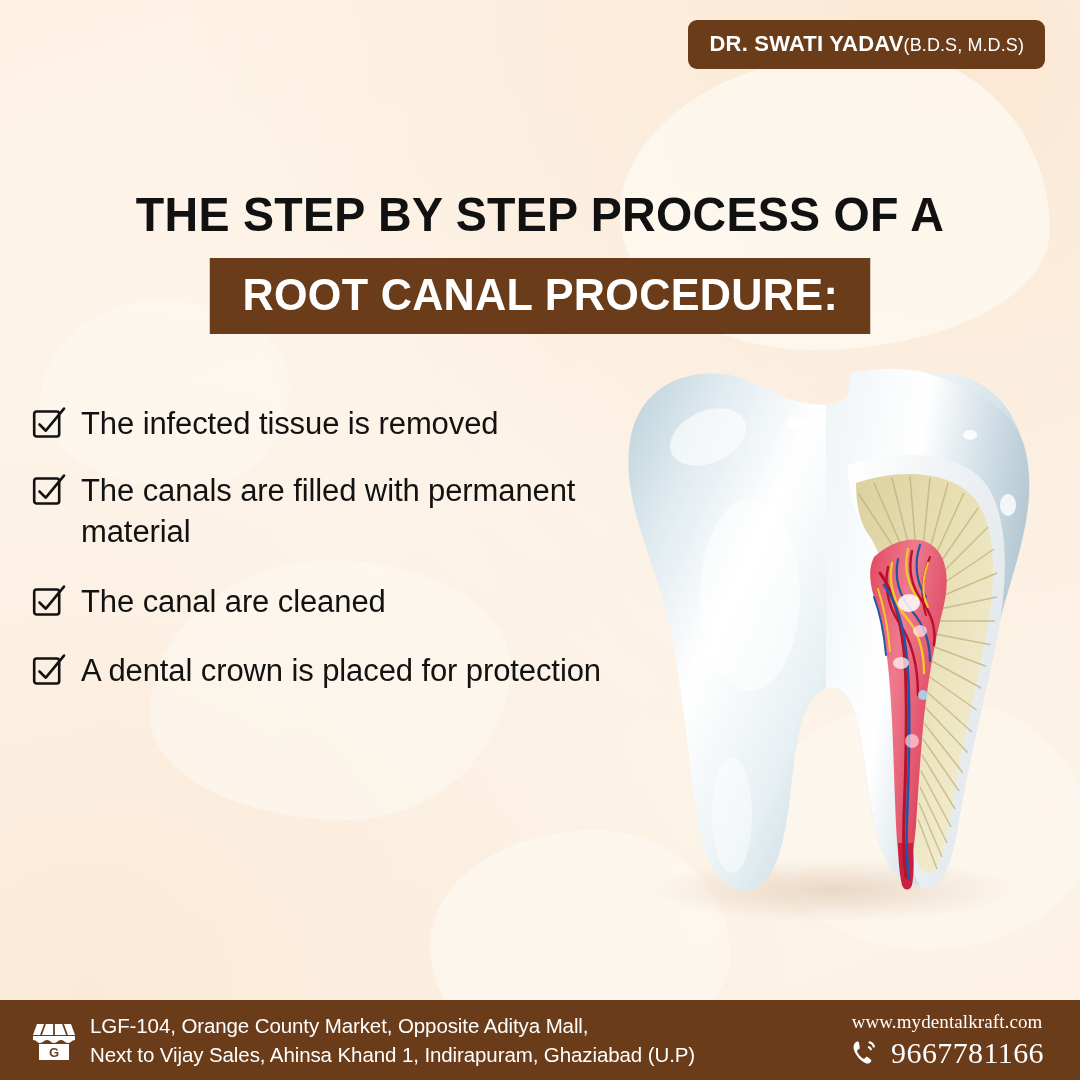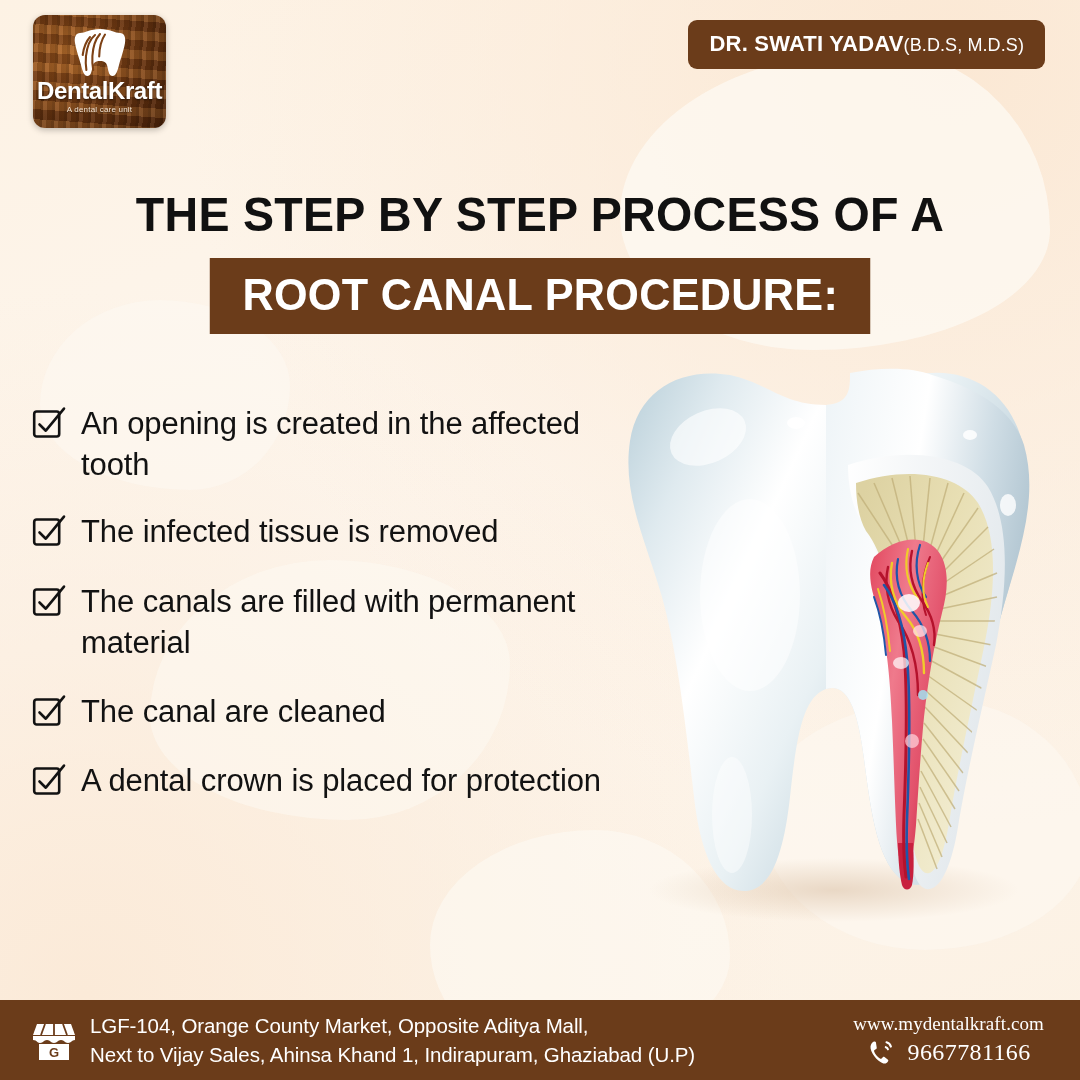--- a/index.html
+++ b/index.html
@@ -81,63 +81,45 @@
     position:absolute;left:0;right:0;bottom:0;height:80px;background:#6b3c1a;
     display:flex;align-items:center;
   }
   .f-left{display:flex;align-items:center;margin-left:32px;}
   .shop-icon{width:44px;height:44px;margin-right:14px;flex:0 0 auto;}
   .addr{color:#ffffff;font-size:20.5px;line-height:1.42;letter-spacing:-.1px;}
   .f-right{margin-left:auto;margin-right:36px;text-align:center;font-family:Liberation Serif, serif;}
   .web{color:#ffffff;font-size:19px;letter-spacing:.1px;margin-bottom:3px;}
   .phone-row{display:flex;align-items:center;justify-content:center;}
   .phone-icon{width:30px;height:30px;margin-right:11px;flex:0 0 auto;}
-  .phone-num{color:#ffffff;font-size:24px;font-weight:normal;letter-spacing:.4px;}
+  .phone-num{color:#ffffff;font-size:30px;font-weight:normal;letter-spacing:.4px;}
 </style>
 </head>
 <body>
 
 <div id="poster">
 
   <div class="blob b1"></div>
   <div class="blob b2"></div>
   <div class="blob b3"></div>
   <div class="blob b4"></div>
   <div class="blob b5"></div>
 
-  <div class="logo">
-    <svg class="logo-tooth" viewBox="0 0 54 50">
-      <path d="M27 1C17 1 12 5 7 5 3 5 1 9 2 15c1.6 9 4 14 6 22 1.5 6 3 11 6.5 11 3.2 0 4-4 5-9 .7-3.6 2-6 7.5-6s6.8 2.4 7.5 6c1 5 1.8 9 5 9 3.5 0 5-5 6.5-11 2-8 4.4-13 6-22 1-6-1-10-5-10-5 0-10-4-20-4z" fill="#ffffff"></path>
-      <path d="M22 7c-5 4-8 12-9 21-.5 5-.3 10 .4 14" stroke="#7d4115" stroke-width="2.1" fill="none" stroke-linecap="round"></path>
-      <path d="M27 6c-4.5 5-7 13-7.6 22-.3 5 0 10 .8 14" stroke="#7d4115" stroke-width="2.1" fill="none" stroke-linecap="round"></path>
-      <path d="M32 6.5c-3.8 5.5-5.6 13.5-5.8 22" stroke="#7d4115" stroke-width="2.1" fill="none" stroke-linecap="round"></path>
-      <path d="M17 9c-4 4.5-6.4 11-7.3 18" stroke="#7d4115" stroke-width="2.1" fill="none" stroke-linecap="round"></path>
-    </svg>
-    <div class="logo-name">DentalKraft</div>
-    <div class="logo-tag">A dental care unit</div>
-  </div>
 
   <div class="doctor">
     <span class="dname">DR. SWATI YADAV</span><span class="ddeg">(B.D.S, M.D.S)</span>
   </div>
 
   <div class="head1">THE STEP BY STEP PROCESS OF A</div>
   <div class="head2wrap">
     <span class="head2">ROOT CANAL PROCEDURE:</span>
   </div>
 
   <div class="list">
 
-    <div class="item">
-      <svg class="cbox" viewBox="0 0 34 34">
-        <rect x="2.2" y="5.5" width="25" height="25" rx="2.5" fill="none" stroke="#121212" stroke-width="2.6"></rect>
-        <path d="M7.5 18.5l6.3 6.2L32 2.6" fill="none" stroke="#121212" stroke-width="2.6" stroke-linecap="round" stroke-linejoin="round"></path>
-      </svg>
-      <div class="itext">An opening is created in the affected tooth</div>
-    </div>
 
     <div class="item">
       <svg class="cbox" viewBox="0 0 34 34">
         <rect x="2.2" y="5.5" width="25" height="25" rx="2.5" fill="none" stroke="#121212" stroke-width="2.6"></rect>
         <path d="M7.5 18.5l6.3 6.2L32 2.6" fill="none" stroke="#121212" stroke-width="2.6" stroke-linecap="round" stroke-linejoin="round"></path>
       </svg>
       <div class="itext">The infected tissue is removed</div>
     </div>
 
     <div class="item">

